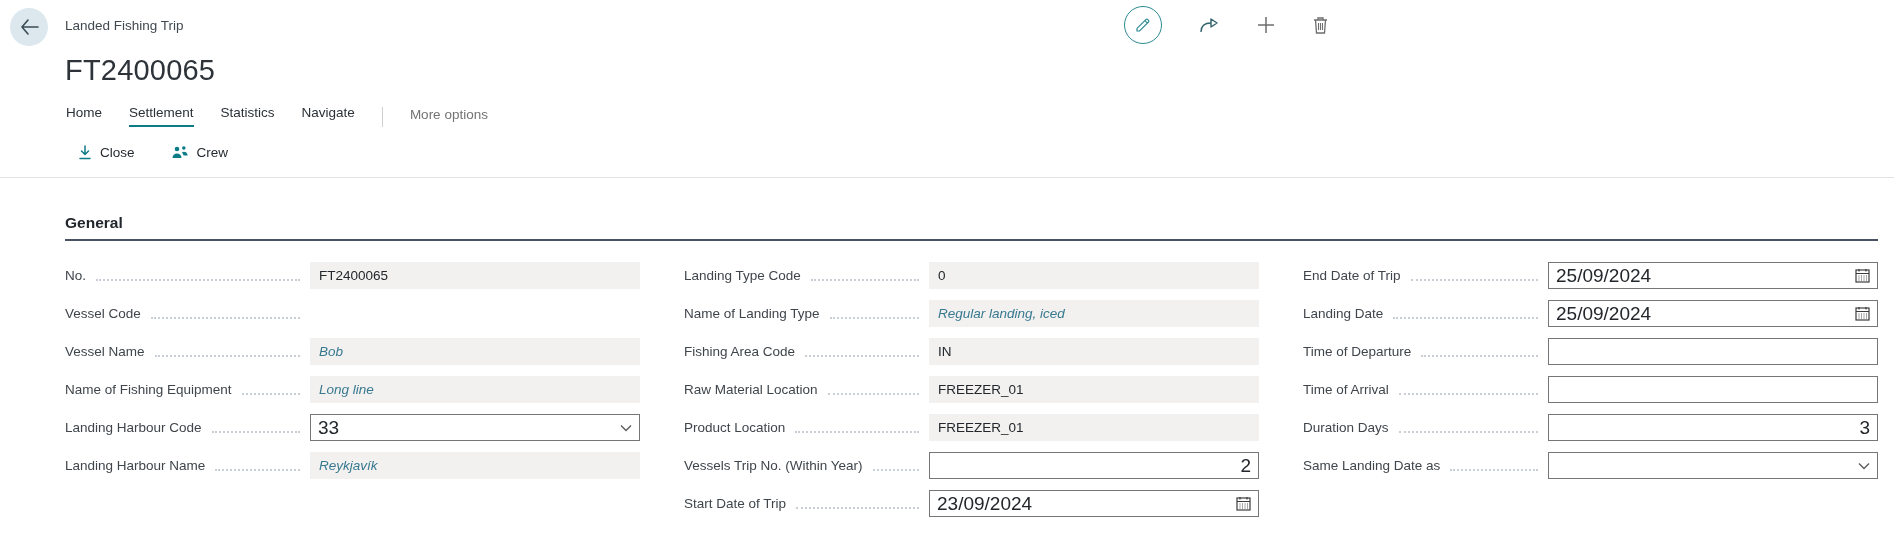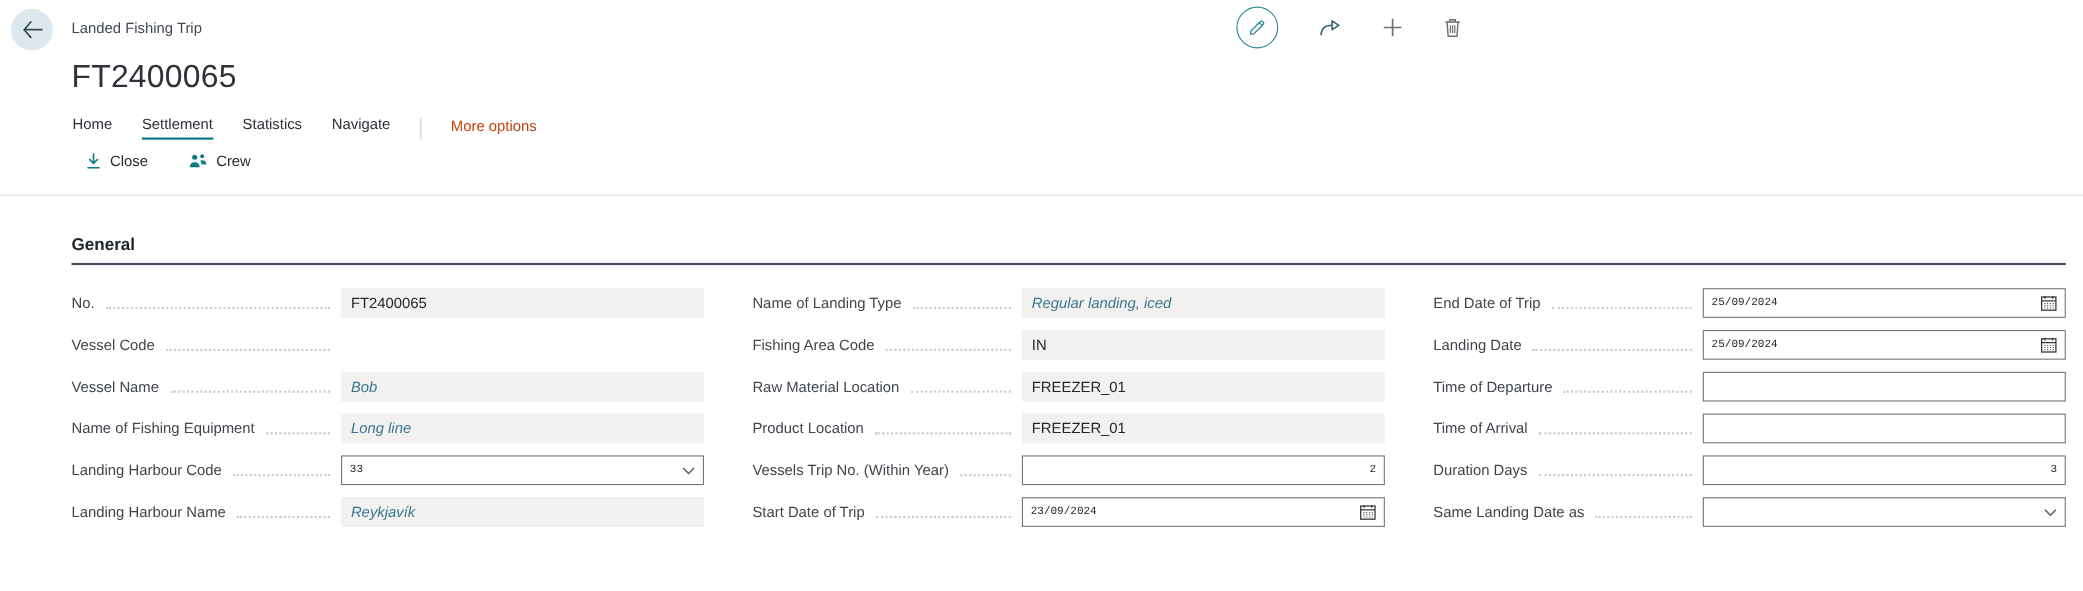--- a/index.html
+++ b/index.html
@@ -19,24 +19,24 @@
   
   .record-title { padding-left:65px; margin-top:6px; font-size:29px; font-weight:300;
                   color:#2d3338; letter-spacing:0.2px; }
 
   
   .tab-strip { display:flex; align-items:flex-end; gap:27px; padding-left:66px;
                margin-top:16px; font-size:13.5px; height:24px; }
   .tab { color:#2b3137; padding-bottom:5px; cursor:pointer; border-bottom:2px solid transparent; }
   .tab.active { border-bottom:2px solid #0e7c86; }
   .vdiv { width:1px; height:20px; background:#cfcfcf; }
-  .more-options { color:#c2410c; cursor:pointer; padding-bottom:5px; }
-
-  
-  .action-bar { display:flex; align-items:flex-start; gap:36px; padding-left:78px;
+  .more-options { color:#737373; cursor:pointer; padding-bottom:5px; }
+
+  
+  .action-bar { display:flex; align-items:center; gap:36px; padding-left:78px;
                 margin-top:12px; height:26px; font-size:13.5px; color:#262b30; }
   .action { display:flex; align-items:center; gap:8px; cursor:pointer; }
 
   .separator { border-bottom:1px solid #e3e3e3; margin-top:12px; }
 
   
   .content { padding:0 16px 0 65px; }
   .section-title { margin-top:36px; font-size:15.5px; font-weight:700; color:#20262c; }
   .section-rule { border-bottom:2px solid #475363; margin-top:7px; }
 
@@ -44,21 +44,21 @@
   .form-grid { display:grid; grid-template-columns:1fr 1fr 1fr; column-gap:44px; margin-top:21px; }
   .field-row { display:flex; align-items:center; height:27px; margin-bottom:11px; }
   .field-label { flex:0 0 245px; display:flex; align-items:center; font-size:13.5px; color:#3f454b; }
   .field-label .lbl { white-space:nowrap; }
   .leader { flex:1; height:0; border-bottom:2px dotted #c9ced6; margin:8px 10px 0 10px; min-width:10px; }
   .field-value { flex:1; height:27px; display:flex; align-items:center; font-size:13.5px; }
   .field-value.readonly { background:#f2f1f0; padding:0 9px; color:#23272b; }
   .field-value.readonly.link span { color:#38798f;font-style:italic; }
   .field-value.editable { background:#fff; border:1px solid #747678; padding:0 7px; }
   .field-value.editable input { flex:1; min-width:0; border:none; outline:none; background:transparent;
-      font-family:Liberation Mono, monospace; font-size:10px; color:#23272b; padding:0; }
+      font-family:Liberation Sans, sans-serif; font-size:19px; color:#23272b; padding:0; }
   .field-value.editable input.align-right { text-align:right; }
   .field-icon { flex-shrink:0; display:flex; align-items:center; margin-left:6px; }
 
   svg { display:block; }
 </style>
 </head>
 <body>
 
 <div class="top-header">
   <div class="back-btn">
@@ -202,20 +202,29 @@
           </div>
         <div class="field-value readonly link">
             <span>Reykjavík</span>
           </div>
       </div>
     </div>
 
     <div>
       <div class="field-row">
         <div class="field-label">
+            <span class="lbl">Landing Type Code</span>
+            <span class="leader"></span>
+          </div>
+        <div class="field-value readonly">
+            <span>0</span>
+          </div>
+      </div>
+      <div class="field-row">
+        <div class="field-label">
             <span class="lbl">Name of Landing Type</span>
             <span class="leader"></span>
           </div>
         <div class="field-value readonly link">
             <span>Regular landing, iced</span>
           </div>
       </div>
       <div class="field-row">
         <div class="field-label">
             <span class="lbl">Fishing Area Code</span>

